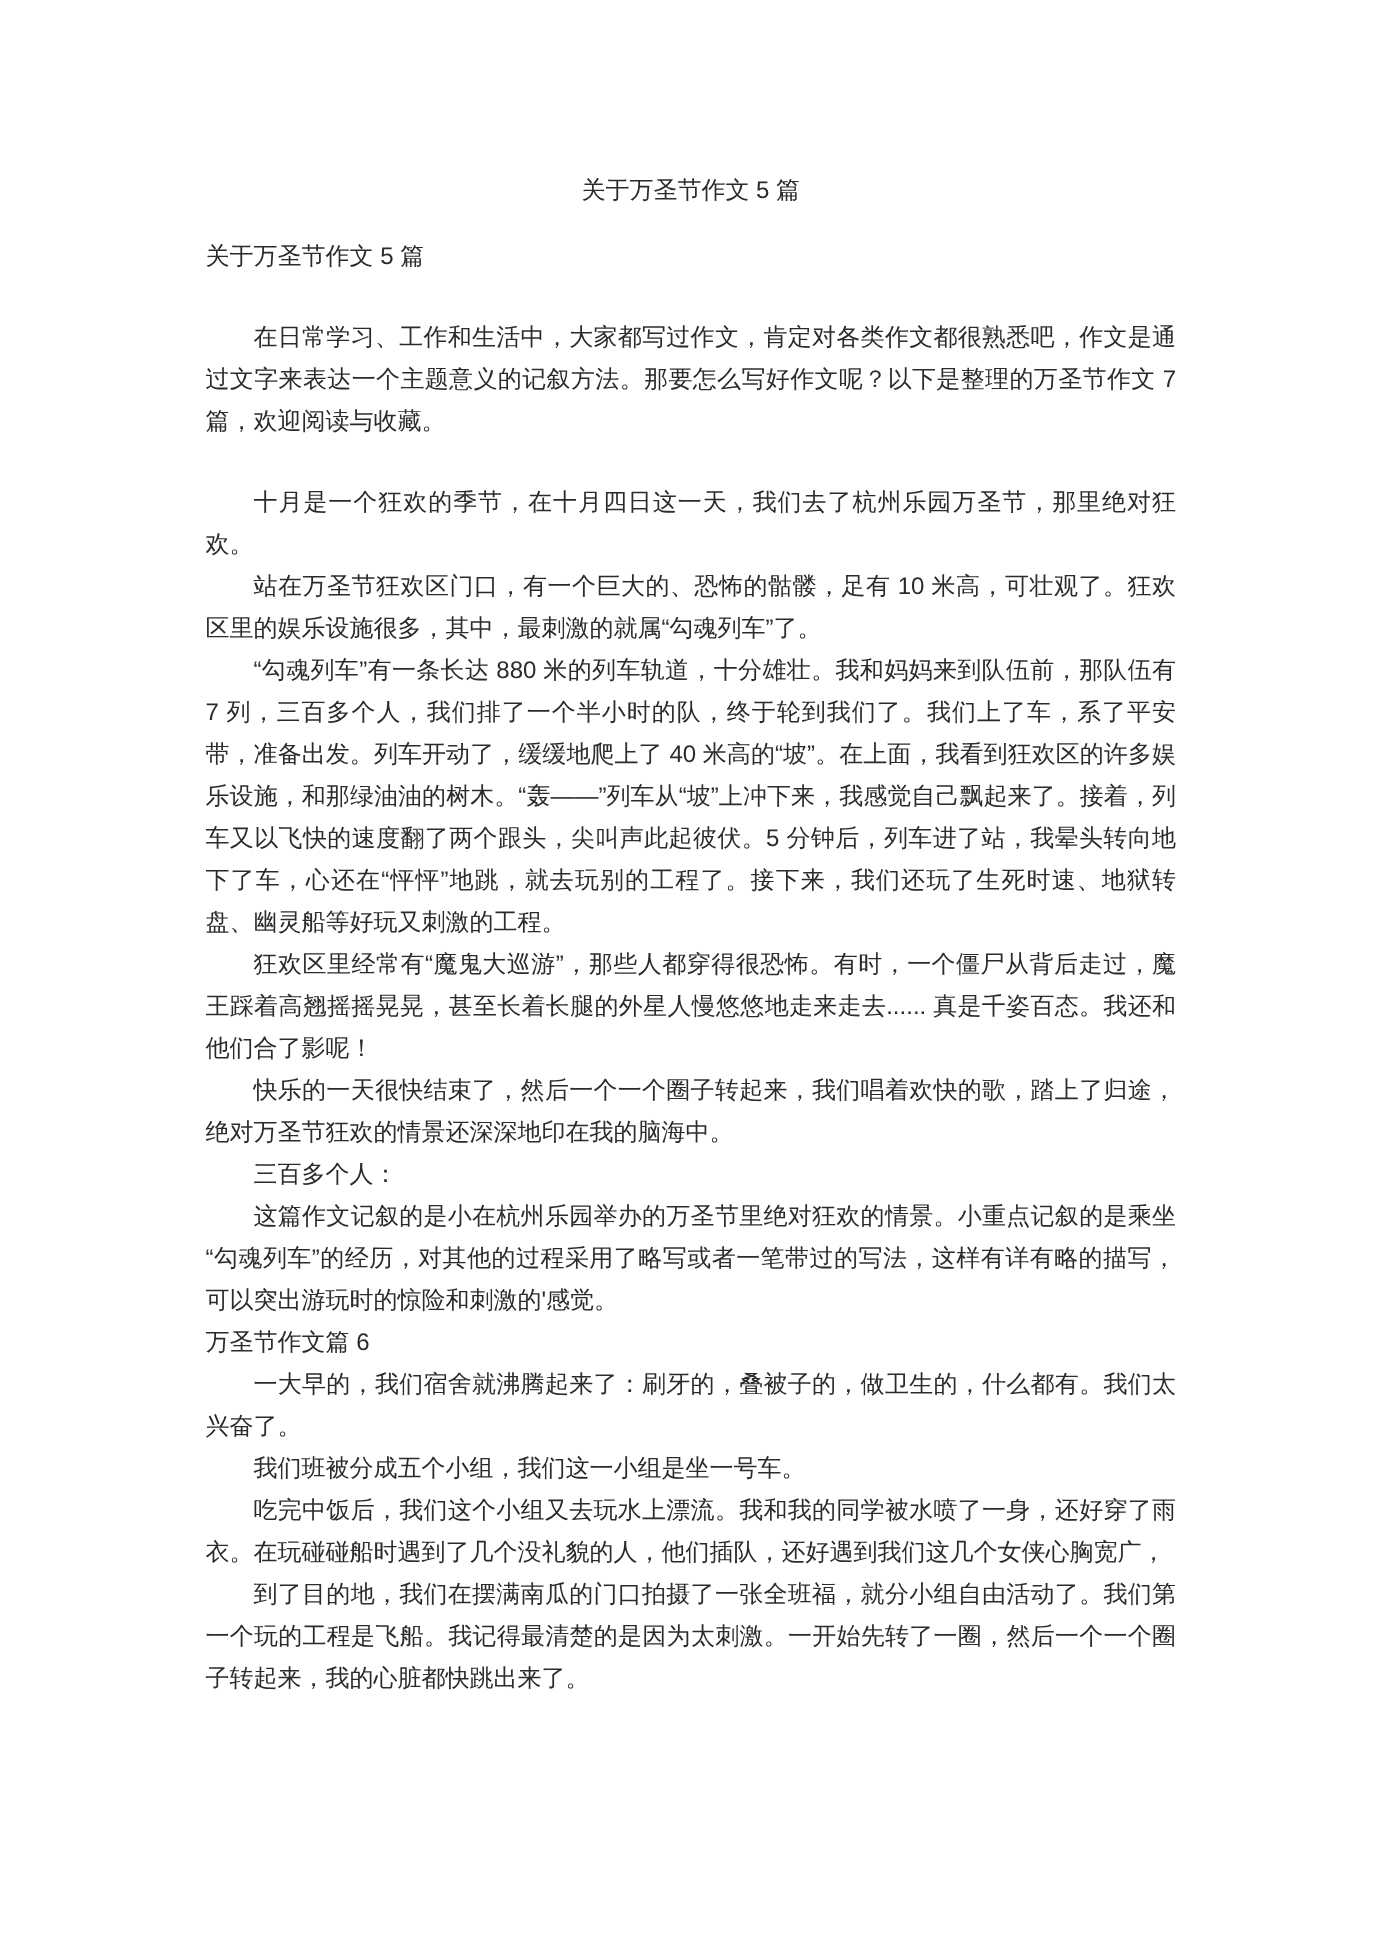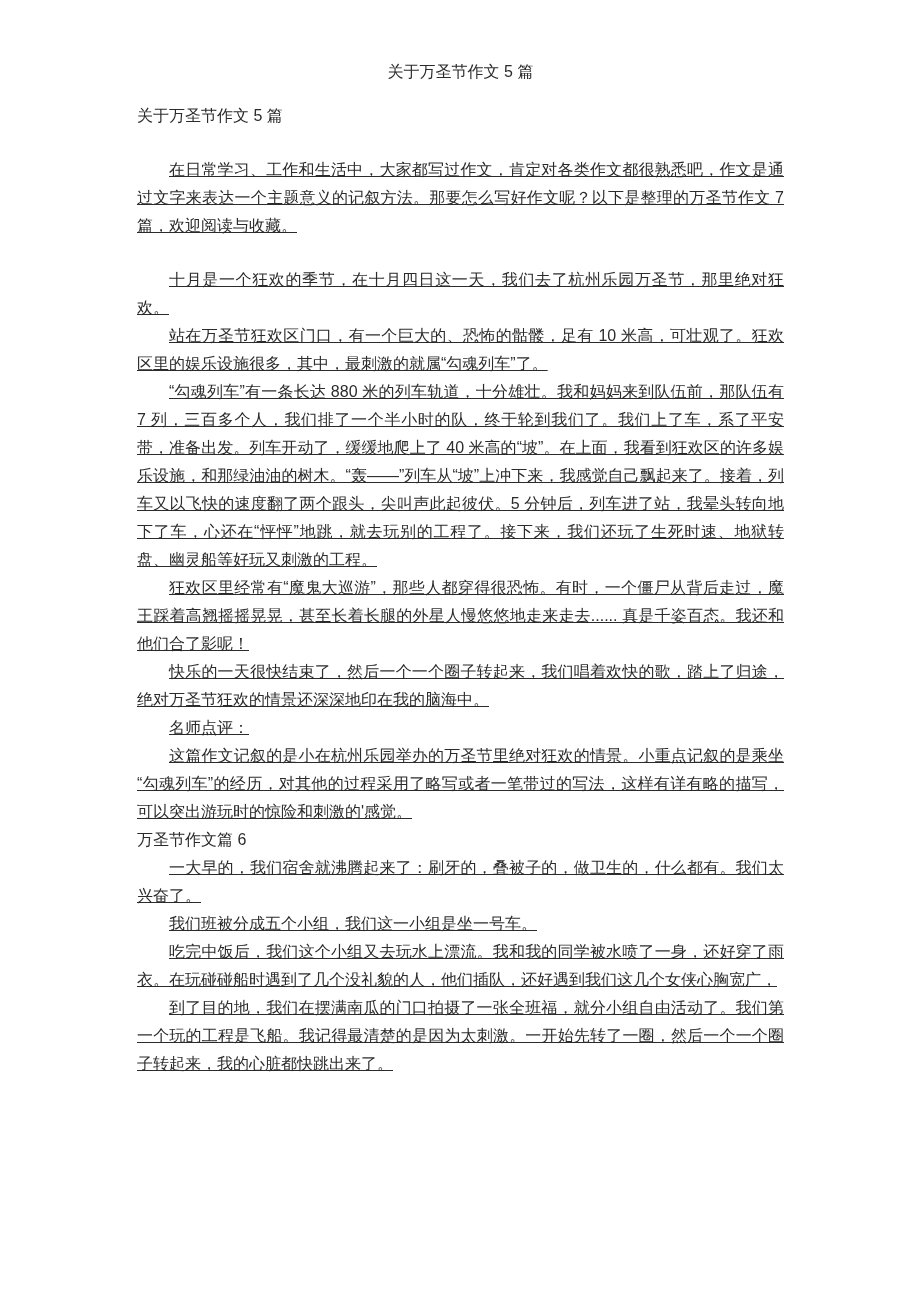--- a/index.html
+++ b/index.html
@@ -6,21 +6,21 @@
     margin: 0;
     padding: 0;
     background: #ffffff;
   }
   .doc-page {
     position: relative;
     box-sizing: border-box;
     width: 920px;
     height: 1302px;
     background: #ffffff;
-    padding: 58px 136px 0 137px;
+    padding: 114px 136px 0 137px;
     font-family: "Liberation Sans", "DejaVu Sans", sans-serif;
     font-size: 16px;
     line-height: 28px;
     color: #2b2b2b;
     overflow: hidden;
   }
   .doc-page p {
     margin: 0;
     text-align: justify;
   }
@@ -29,21 +29,20 @@
     margin-bottom: 16px;
   }
   p.doc-subtitle {
     margin-bottom: 26px;
   }
   p.intro {
     margin-bottom: 26px;
   }
   p.indent {
     text-indent: 2em;
-    text-decoration: underline;
   }
   p.section-heading {
     text-indent: 0;
   }
 </style>
 </head>
 <body>
 
 <div class="doc-page">
 
@@ -52,21 +51,21 @@
   <p class="doc-subtitle">关于万圣节作文 5 篇</p>
 
   <p class="intro indent">在日常学习、工作和生活中，大家都写过作文，肯定对各类作文都很熟悉吧，作文是通过文字来表达一个主题意义的记叙方法。那要怎么写好作文呢？以下是整理的万圣节作文 7 篇，欢迎阅读与收藏。</p>
 
 
   <p class="indent">十月是一个狂欢的季节，在十月四日这一天，我们去了杭州乐园万圣节，那里绝对狂欢。</p>
   <p class="indent">站在万圣节狂欢区门口，有一个巨大的、恐怖的骷髅，足有 10 米高，可壮观了。狂欢区里的娱乐设施很多，其中，最刺激的就属“勾魂列车”了。</p>
   <p class="indent">“勾魂列车”有一条长达 880 米的列车轨道，十分雄壮。我和妈妈来到队伍前，那队伍有 7 列，三百多个人，我们排了一个半小时的队，终于轮到我们了。我们上了车，系了平安带，准备出发。列车开动了，缓缓地爬上了 40 米高的“坡”。在上面，我看到狂欢区的许多娱乐设施，和那绿油油的树木。“轰——”列车从“坡”上冲下来，我感觉自己飘起来了。接着，列车又以飞快的速度翻了两个跟头，尖叫声此起彼伏。5 分钟后，列车进了站，我晕头转向地下了车，心还在“怦怦”地跳，就去玩别的工程了。接下来，我们还玩了生死时速、地狱转盘、幽灵船等好玩又刺激的工程。</p>
   <p class="indent">狂欢区里经常有“魔鬼大巡游”，那些人都穿得很恐怖。有时，一个僵尸从背后走过，魔王踩着高翘摇摇晃晃，甚至长着长腿的外星人慢悠悠地走来走去...... 真是千姿百态。我还和他们合了影呢！</p>
   <p class="indent">快乐的一天很快结束了，然后一个一个圈子转起来，我们唱着欢快的歌，踏上了归途，绝对万圣节狂欢的情景还深深地印在我的脑海中。</p>
-  <p class="indent">名师点评：</p>
+  <p class="indent">三百多个人：</p>
   <p class="indent">这篇作文记叙的是小在杭州乐园举办的万圣节里绝对狂欢的情景。小重点记叙的是乘坐“勾魂列车”的经历，对其他的过程采用了略写或者一笔带过的写法，这样有详有略的描写，可以突出游玩时的惊险和刺激的'感觉。</p>
 
   <p class="section-heading">万圣节作文篇 6</p>
 
   <p class="indent">一大早的，我们宿舍就沸腾起来了：刷牙的，叠被子的，做卫生的，什么都有。我们太兴奋了。</p>
   <p class="indent">我们班被分成五个小组，我们这一小组是坐一号车。</p>
   <p class="indent">吃完中饭后，我们这个小组又去玩水上漂流。我和我的同学被水喷了一身，还好穿了雨衣。在玩碰碰船时遇到了几个没礼貌的人，他们插队，还好遇到我们这几个女侠心胸宽广，</p>
   <p class="indent">到了目的地，我们在摆满南瓜的门口拍摄了一张全班福，就分小组自由活动了。我们第一个玩的工程是飞船。我记得最清楚的是因为太刺激。一开始先转了一圈，然后一个一个圈子转起来，我的心脏都快跳出来了。</p>
 
 </div>

